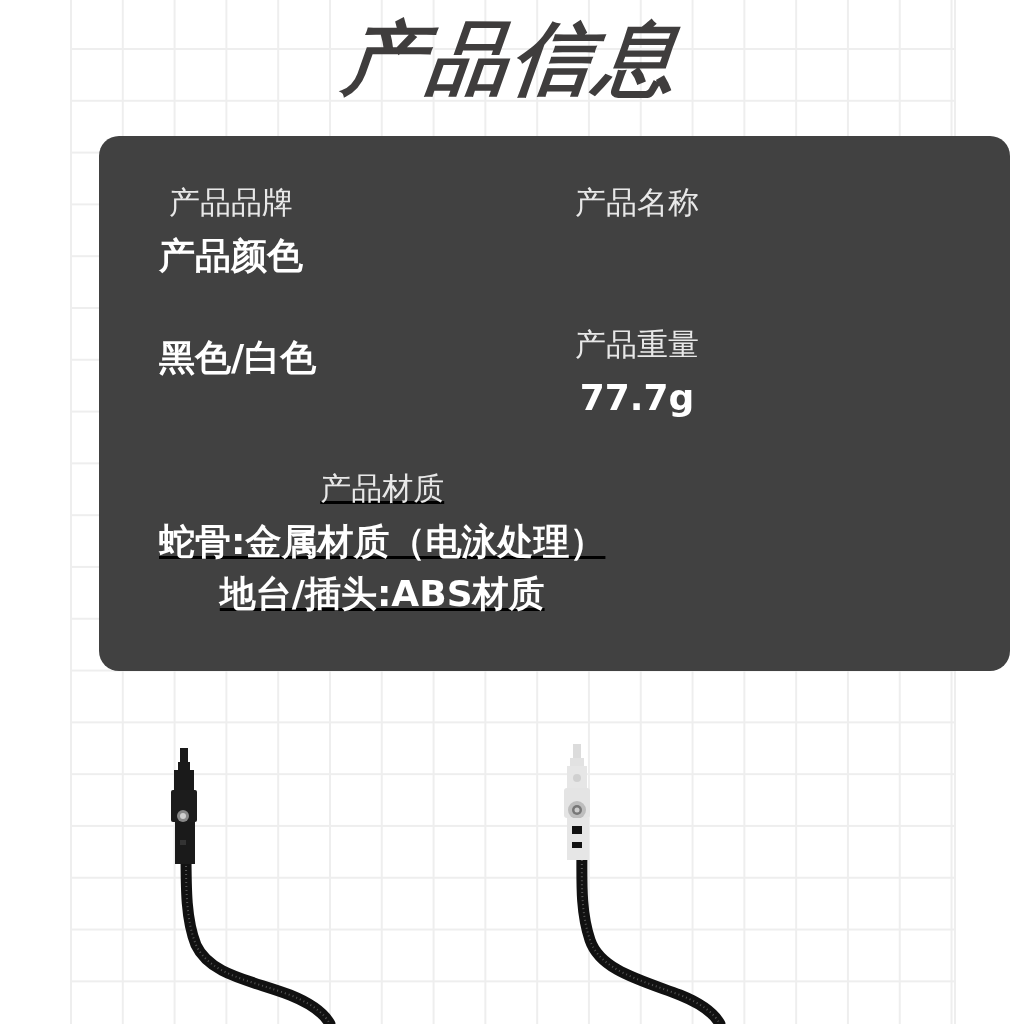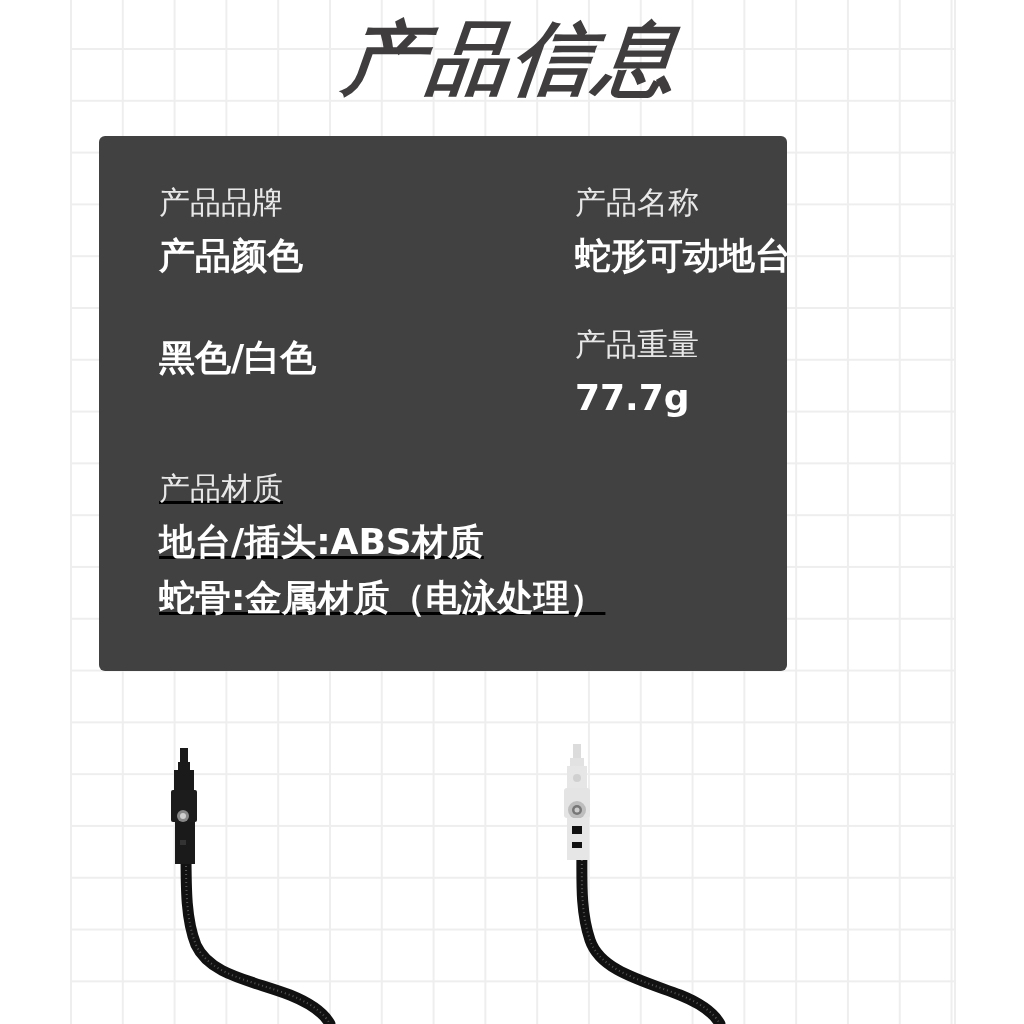--- a/index.html
+++ b/index.html
@@ -20,22 +20,22 @@
     position: absolute; top: 0; width: 2px; height: 1024px; background: #eeeeee;
   }
   .page-title {
     position: absolute; left: 0; right: 0; top: 0; height: 118px;
     text-align: center;
     font-size: 80px; font-weight: bold; line-height: 118px;
     color: #3f3d3d; font-style: italic; letter-spacing: 4px;
     transform: skewX(-6deg);
   }
   .card {
-    position: absolute; left: 99px; top: 136px; width: 688px; height: 535px;
-    background: #414141; border-radius: 6px;
+    position: absolute; left: 99px; top: 136px; width: 911px; height: 535px;
+    background: #414141; border-radius: 20px; text-align: center;
   }
   .field { position: absolute; }
   .label {
     color: #e8e8e8; font-size: 31px; line-height: 40px; white-space: nowrap;
     font-weight: normal;
   }
   .value {
     color: #ffffff; font-size: 36px; line-height: 52px; font-weight: bold;
     white-space: nowrap; margin-top: 8px;
   }
@@ -52,34 +52,33 @@
 
 <div class="page-title">产品信息</div>
 
 <div class="card">
   <div class="field" style="left:60px; top:46px;">
     <div class="label">产品品牌</div>
     <div class="value">产品颜色</div>
   </div>
   <div class="field" style="left:476px; top:46px;">
     <div class="label">产品名称</div>
-    <div class="value">蛇形可动地台</div>
   </div>
   <div class="field" style="left:60px; top:188px;">
     <div class="value">黑色/白色</div>
   </div>
   <div class="field" style="left:476px; top:188px;">
     <div class="label">产品重量</div>
     <div class="value">77.7g</div>
   </div>
   <div class="field" style="left:60px; top:332px;text-decoration:underline;">
     <div class="label">产品材质</div>
     <div class="value">
+      <span class="value-line" style="margin-top:4px">蛇骨:金属材质（电泳处理）</span>
       <span class="value-line">地台/插头:ABS材质</span>
-      <span class="value-line" style="margin-top:4px">蛇骨:金属材质（电泳处理）</span>
     </div>
   </div>
 </div>
 
 <svg class="product" style="left:140px; top:740px;" width="220" height="284" viewBox="0 0 220 284">
   <path d="M46 110 C46 150, 46 180, 56 205 C70 235, 110 240, 150 255 C175 265, 185 275, 190 284" fill="none" stroke="#111" stroke-width="11" stroke-linecap="round"></path>
   <path d="M46 110 C46 150, 46 180, 56 205 C70 235, 110 240, 150 255 C175 265, 185 275, 190 284" fill="none" stroke="#555" stroke-width="2" stroke-dasharray="1 3"></path>
   <rect x="40" y="8" width="8" height="16" fill="#1a1a1a"></rect>
   <rect x="38" y="22" width="12" height="10" fill="#1a1a1a"></rect>
   <rect x="34" y="30" width="20" height="22" fill="#1a1a1a"></rect>

